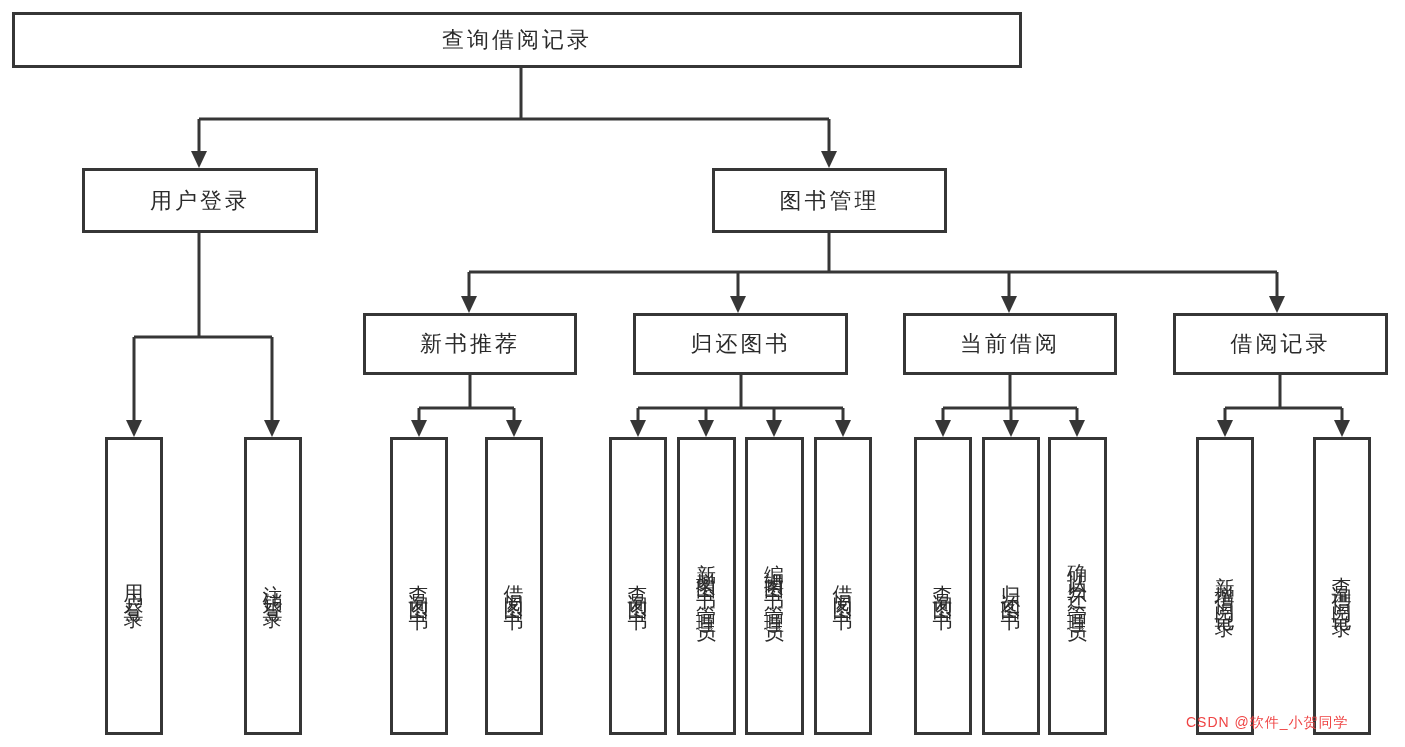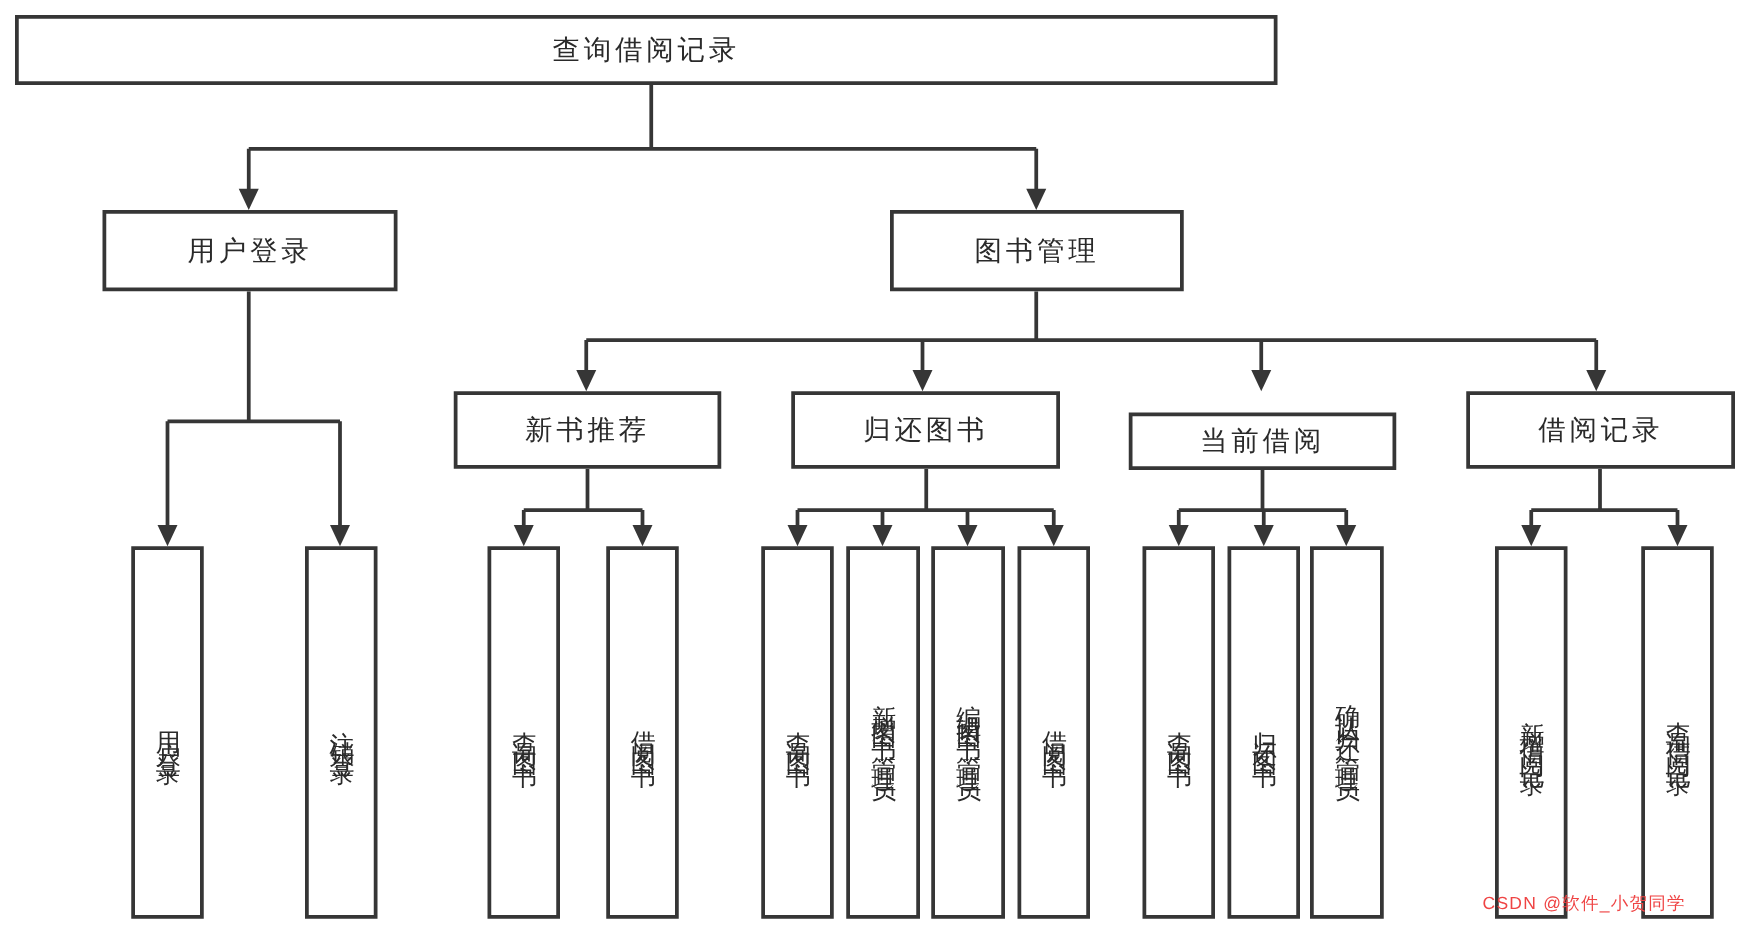--- a/index.html
+++ b/index.html
@@ -110,21 +110,21 @@
     </g>
   </svg>
 
   <div class="hbox" style="left:12px; top:12px; width:1010px; height:56px;">查询借阅记录</div>
 
   <div class="hbox" style="left:82px; top:168px; width:236px; height:65px;">用户登录</div>
   <div class="hbox" style="left:712px; top:168px; width:235px; height:65px;">图书管理</div>
 
   <div class="hbox" style="left:363px; top:313px; width:214px; height:62px;">新书推荐</div>
   <div class="hbox" style="left:633px; top:313px; width:215px; height:62px;">归还图书</div>
-  <div class="hbox" style="left:903px; top:330px; width:214px; height:46px;">当前借阅</div>
+  <div class="hbox" style="left:903px; top:313px; width:214px; height:62px;">当前借阅</div>
   <div class="hbox" style="left:1173px; top:313px; width:215px; height:62px;">借阅记录</div>
 
   <div class="vbox" style="left:105px; top:437px; width:58px; height:298px;">
     <span>用户登录</span>
   </div>
   <div class="vbox" style="left:244px; top:437px; width:58px; height:298px;">
     <span>注销登录</span>
   </div>
 
   <div class="vbox" style="left:390px; top:437px; width:58px; height:298px;">

